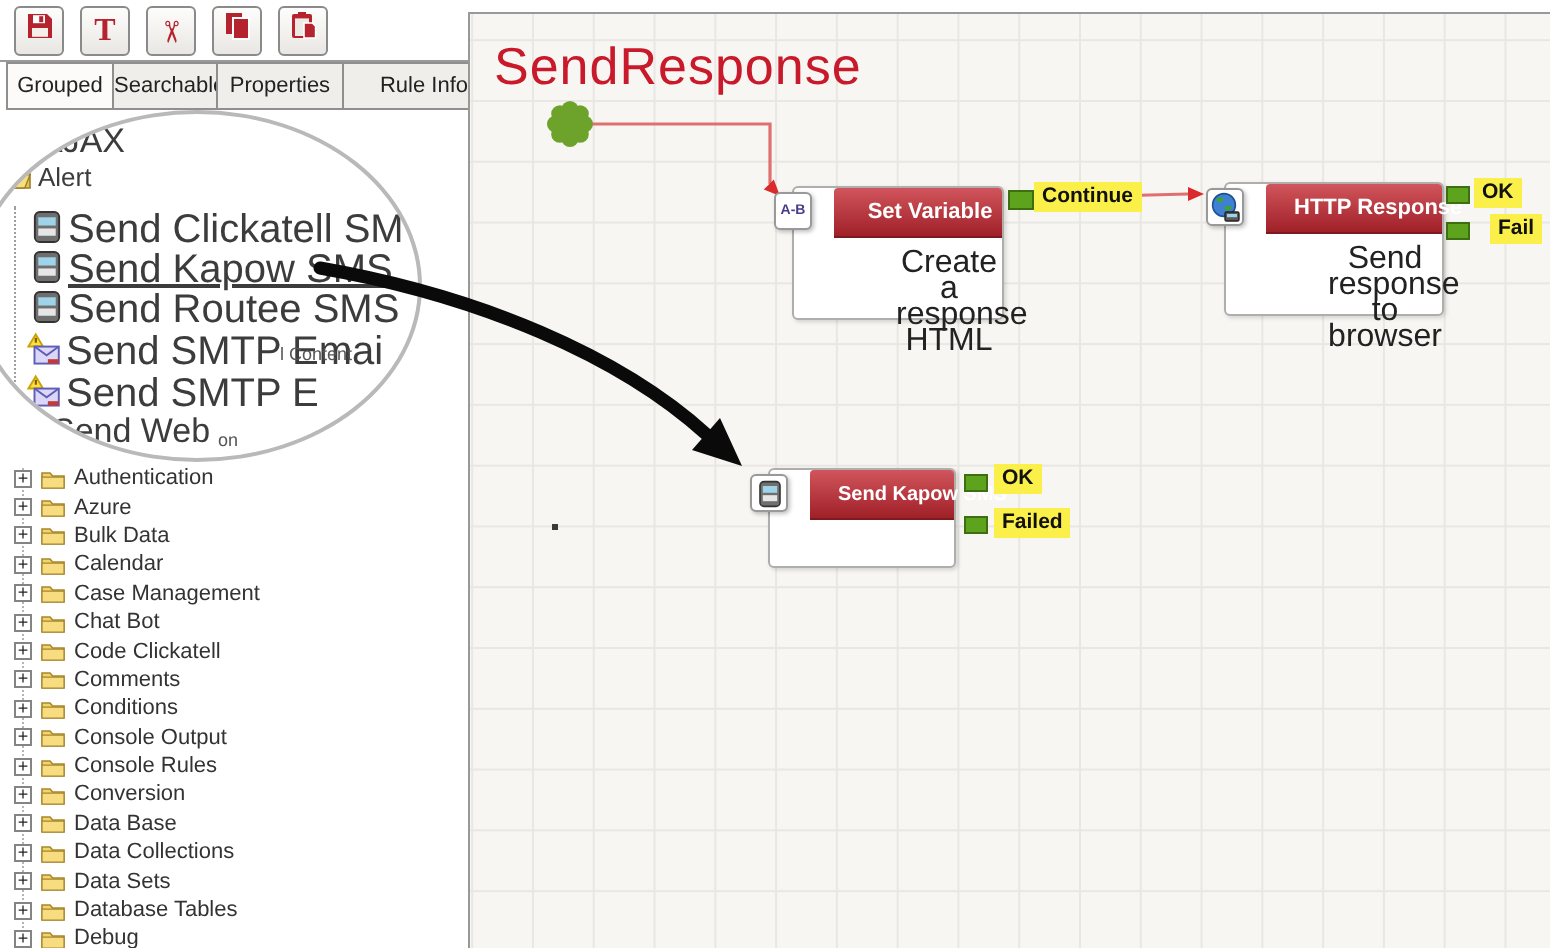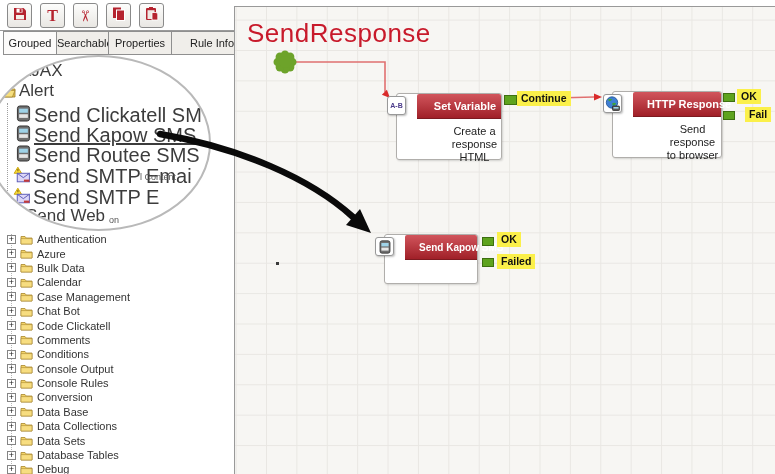--- a/index.html
+++ b/index.html
@@ -54,21 +54,21 @@
   .svg-layer { position:absolute; left:0; top:0; width:775px; height:474px; pointer-events:none; }
   #svg-under { z-index:1; }
   #svg-over  { z-index:6; }
 
   .node { position:absolute; background:#fff; border:1px solid #b0aeab; border-radius:3px;
           box-shadow:1px 1px 2px rgba(0,0,0,.15); z-index:2;padding-left:20px; }
   .node-header { height:25px; background:linear-gradient(#d1555c,#a02028);
                  border-bottom:1px solid #7d1a20; border-radius:2px 2px 0 0;
                  color:#fff; font-weight:bold; font-size:11px; text-align:center;
                  padding:6px 2px 0 14px; white-space:nowrap; }
-  .node-body { font-size:11px; color:#222; text-align:center; line-height:13px; padding-top:6px;margin-left:31px; }
+  .node-body { font-size:16px; color:#222; text-align:center; line-height:13px; padding-top:6px;margin-left:31px; }
   .node-icon { position:absolute; left:-10px; top:2px; width:19px; height:19px; background:#fff;
                border:1px solid #999; border-radius:3px; box-shadow:1px 1px 2px rgba(0,0,0,.25);
                display:flex; align-items:center; justify-content:center; z-index:3; }
   .ab-text { font:bold 7px "Liberation Sans", sans-serif; color:#4a3a8a; }
 
   .connector { position:absolute; width:12px; height:9px; background:#5ea31e;
                border:1px solid #3d6f10; z-index:3; }
   .flow-label { position:absolute; background:#fbf04a; color:#111; font-size:10.5px;
                 padding:1px 4px 2px 4px; white-space:nowrap; z-index:4;font-weight:bold; }
 
@@ -395,21 +395,21 @@
   <div id="magnifier">
     <div id="mag-guide"></div>
     <div class="mag-text" style="left:32px;top:4px;font-size:17px">AJAX</div>
     <div class="mag-row" style="left:11px;top:24px">
       <span>
         <svg width="17" height="13" viewBox="0 0 17 13" style="display:block">
           <path d="M1 2h5l1.6 2H16v8H1z" fill="#e8c554" stroke="#9c7d28" stroke-width="0.8"></path>
           <path d="M3 5.4h13L13.4 12H1z" fill="#f6df7e" stroke="#9c7d28" stroke-width="0.7"></path>
         </svg>
       </span>
-      <span class="label" style="font-size:17px">Alert</span>
+      <span class="label" style="font-size:13px">Alert</span>
     </div>
 
     <div class="mag-row" style="left:28px;top:47px">
       <span><svg width="15" height="17" viewBox="0 0 12 14">
         <rect x="1" y="0.8" width="10" height="12.4" rx="2" fill="#6f6f6f" stroke="#333" stroke-width="0.8"></rect>
         <rect x="2.4" y="3" width="7.2" height="3.4" fill="#9fd3e8"></rect>
         <rect x="2.4" y="7.6" width="7.2" height="3" fill="#e6e6e6"></rect>
           </svg></span>
       <span class="label">Send Clickatell SM</span>
     </div>

